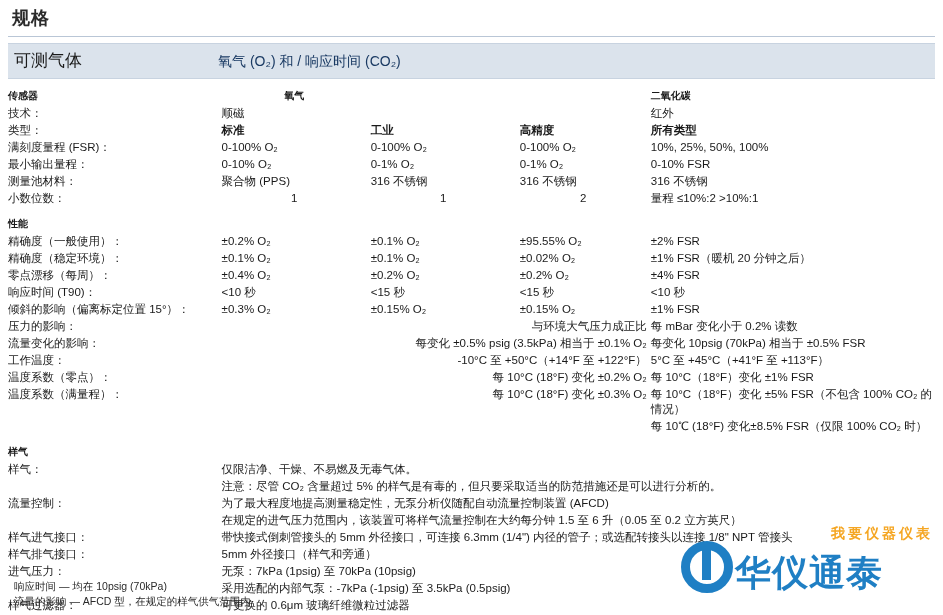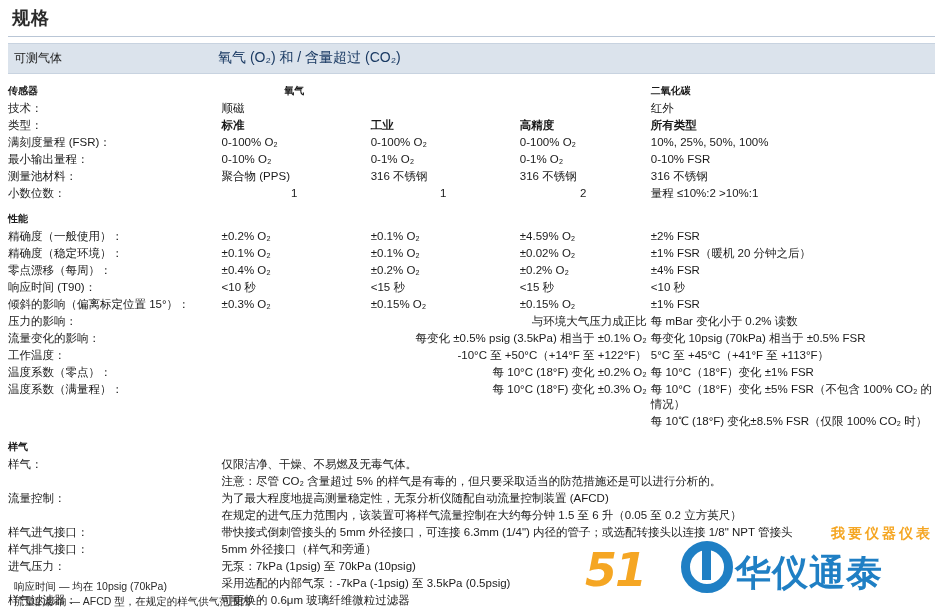--- a/index.html
+++ b/index.html
@@ -32,21 +32,21 @@
     margin: 6px 8px 0 8px;
     padding: 5px 0 6px 0;
     display: flex;
     align-items: baseline;
     border-top: 1px solid #c8d3e0;
     border-bottom: 1px solid #c8d3e0;
   }
   .band .lbl {
     width: 210px;
     padding-left: 6px;
-    font-size: 12px;
+    font-size: 17px;
     color: #1a1a1a;
   }
   .band .val {
     font-size: 14px;
     color: #1a3a63;
     font-weight: normal;
   }
   table.spec {
     width: 935px;
     margin: 0 0 0 8px;
@@ -137,21 +137,21 @@
 </head>
 <body>
 
 <div id="page">
 
   <div class="title">规格</div>
   <div class="title-rule"></div>
 
   <div class="band">
     <div class="lbl">可测气体</div>
-    <div class="val">氧气 (O₂) 和 / 含量超过 (CO₂)</div>
+    <div class="val">氧气 (O₂) 和 / 响应时间 (CO₂)</div>
   </div>
 
   <table class="spec">
 
     <tbody>
         <tr>
       <td class="c0 sect">传感器</td>
       <td class="c1 sect ctr">氧气</td>
       <td class="c2"></td>
       <td class="c3"></td>
@@ -204,21 +204,21 @@
       <td class="c0 sect">性能</td>
       <td class="c1"></td>
       <td class="c2"></td>
       <td class="c3"></td>
       <td class="c4"></td>
     </tr>
     <tr>
       <td class="c0">精确度（一般使用）：</td>
       <td class="c1">±0.2% O₂</td>
       <td class="c2">±0.1% O₂</td>
-      <td class="c3">±4.59% O₂</td>
+      <td class="c3">±95.55% O₂</td>
       <td class="c4">±2% FSR</td>
     </tr>
     <tr>
       <td class="c0">精确度（稳定环境）：</td>
       <td class="c1">±0.1% O₂</td>
       <td class="c2">±0.1% O₂</td>
       <td class="c3">±0.02% O₂</td>
       <td class="c4">±1% FSR（暖机 20 分钟之后）</td>
     </tr>
     <tr>
@@ -316,18 +316,17 @@
   </tbody>
     </table>
 
   <div class="foot">
     <div>响应时间 — 均在 10psig (70kPa)</div>
     <div>流量的影响 — AFCD 型，在规定的样气供气范围内</div>
   </div>
 
   <div class="wm">
     <div class="wm-top">我要仪器仪表</div>
-    <div class="wm-num">51</div>
     <div class="wm-ring"></div>
     <div class="wm-cn">华仪通泰</div>
   </div>
 
 </div>
 
 </body></html>

